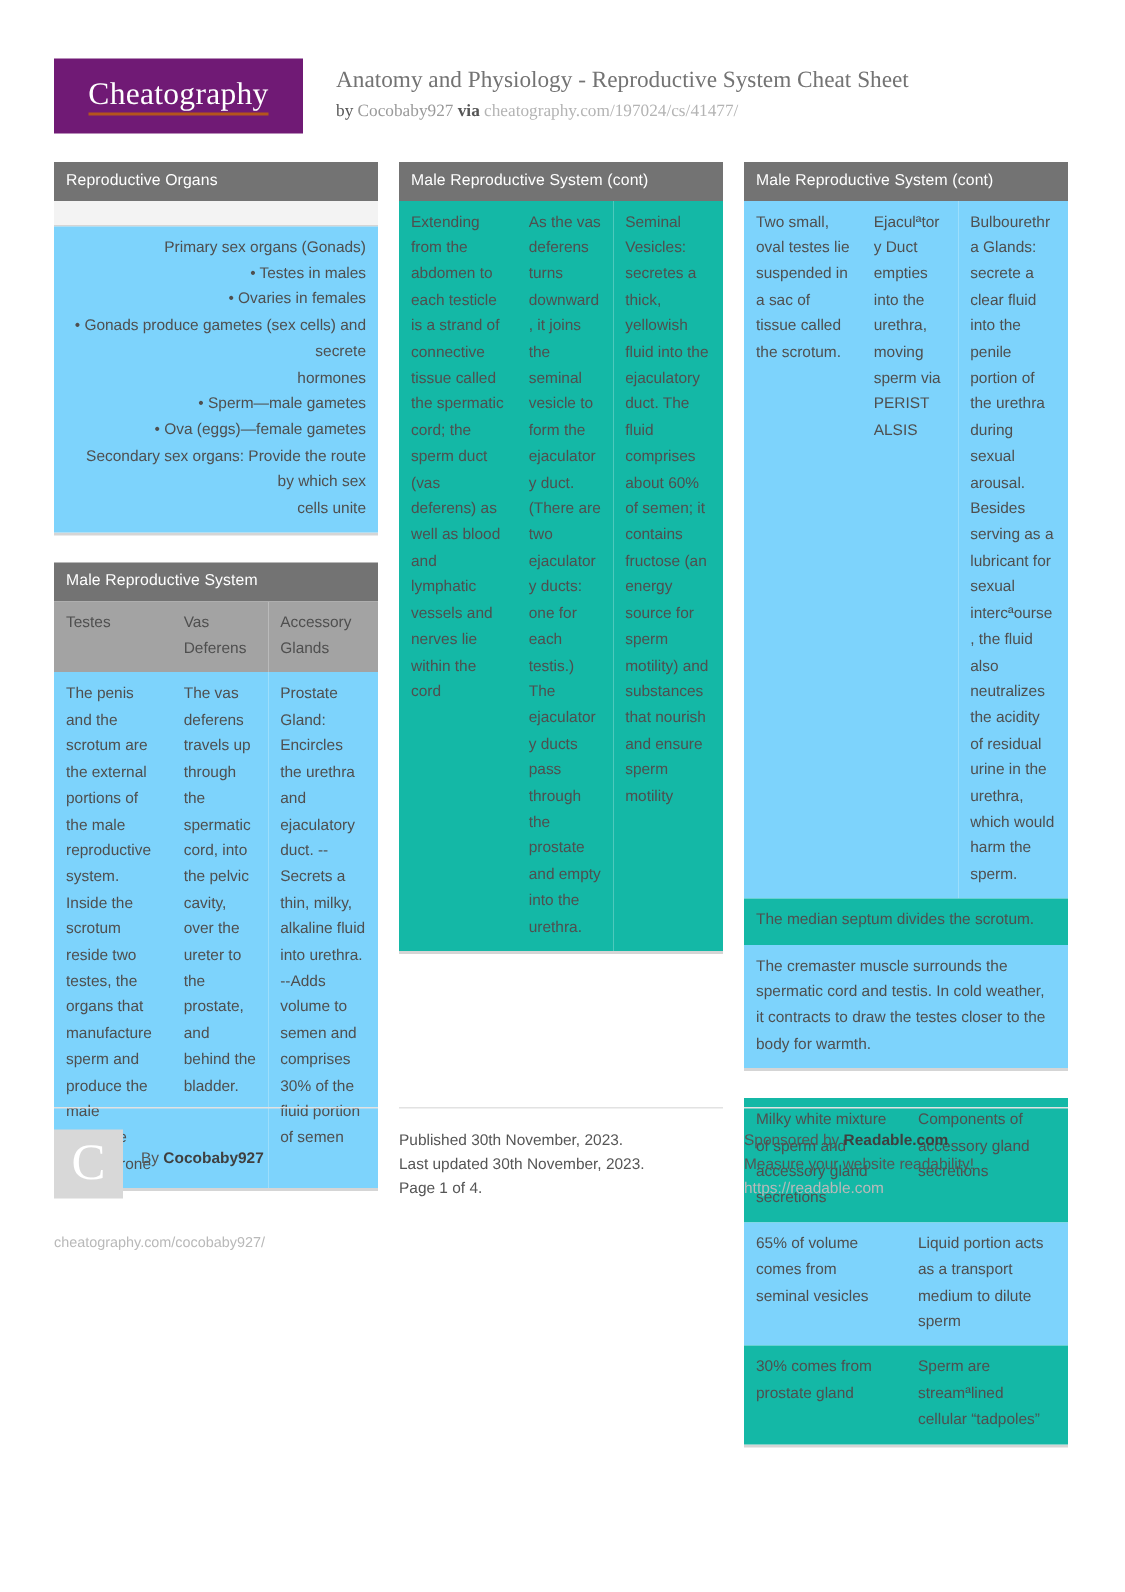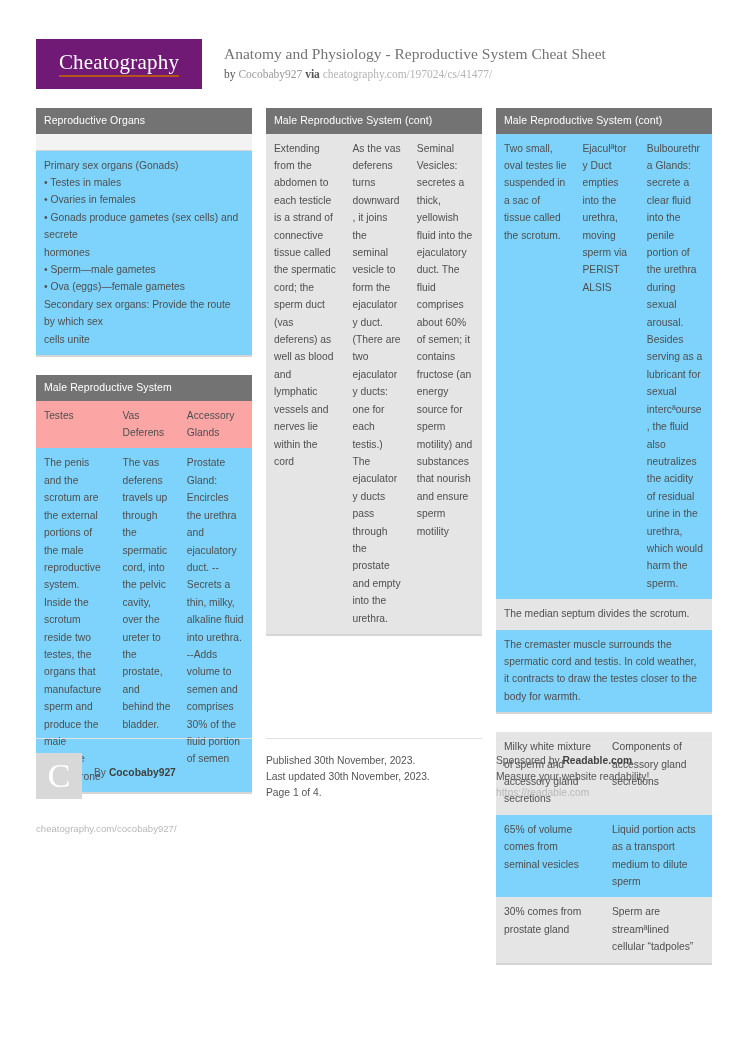--- a/index.html
+++ b/index.html
@@ -109,24 +109,24 @@
   }
   table.ctable td {
     font-size: 10.3px;
     line-height: 17.4px;
     color: #4f4f4f;
     padding: 6px 8px 7px 8px;
     vertical-align: top;
     word-wrap: break-word;
     overflow-wrap: break-word;
   }
-  tr.odd td { background: #e5e5e5; }
+  tr.odd td { background: #14b8a6; }
   tr.even td { background: #7dd3fc; }
   tr.hdr td {
-    background: #fca5a5;
+    background: #a3a3a3;
     color: #4f4f4f;
   }
 
   
   .w3 td:nth-child(1) { width: 37%; }
   .w3 td:nth-child(2) { width: 29%; }
   .w3 td:nth-child(3) { width: 34%; }
   .w2 td { width: 50%; }
 
   
@@ -198,21 +198,21 @@
   <div class="columns">
 
     <div class="col">
 
       <div class="block">
         <div class="block-title">Reproductive Organs</div>
         <div class="spacer-row"></div>
         <table class="ctable">
           <tbody>
               <tr class="even">
-            <td style="white-space:pre-line;">Primary sex organs (Gonads)
+            <td style="white-space:pre-line;text-align:right;">Primary sex organs (Gonads)
 • Testes in males
 • Ovaries in females
 •  Gonads produce gametes (sex cells) and secrete
 hormones
 • Sperm—male gametes
 • Ova (eggs)—female gametes
 Secondary sex organs: Provide the route by which sex
 cells unite</td>
           </tr>
         </tbody>

